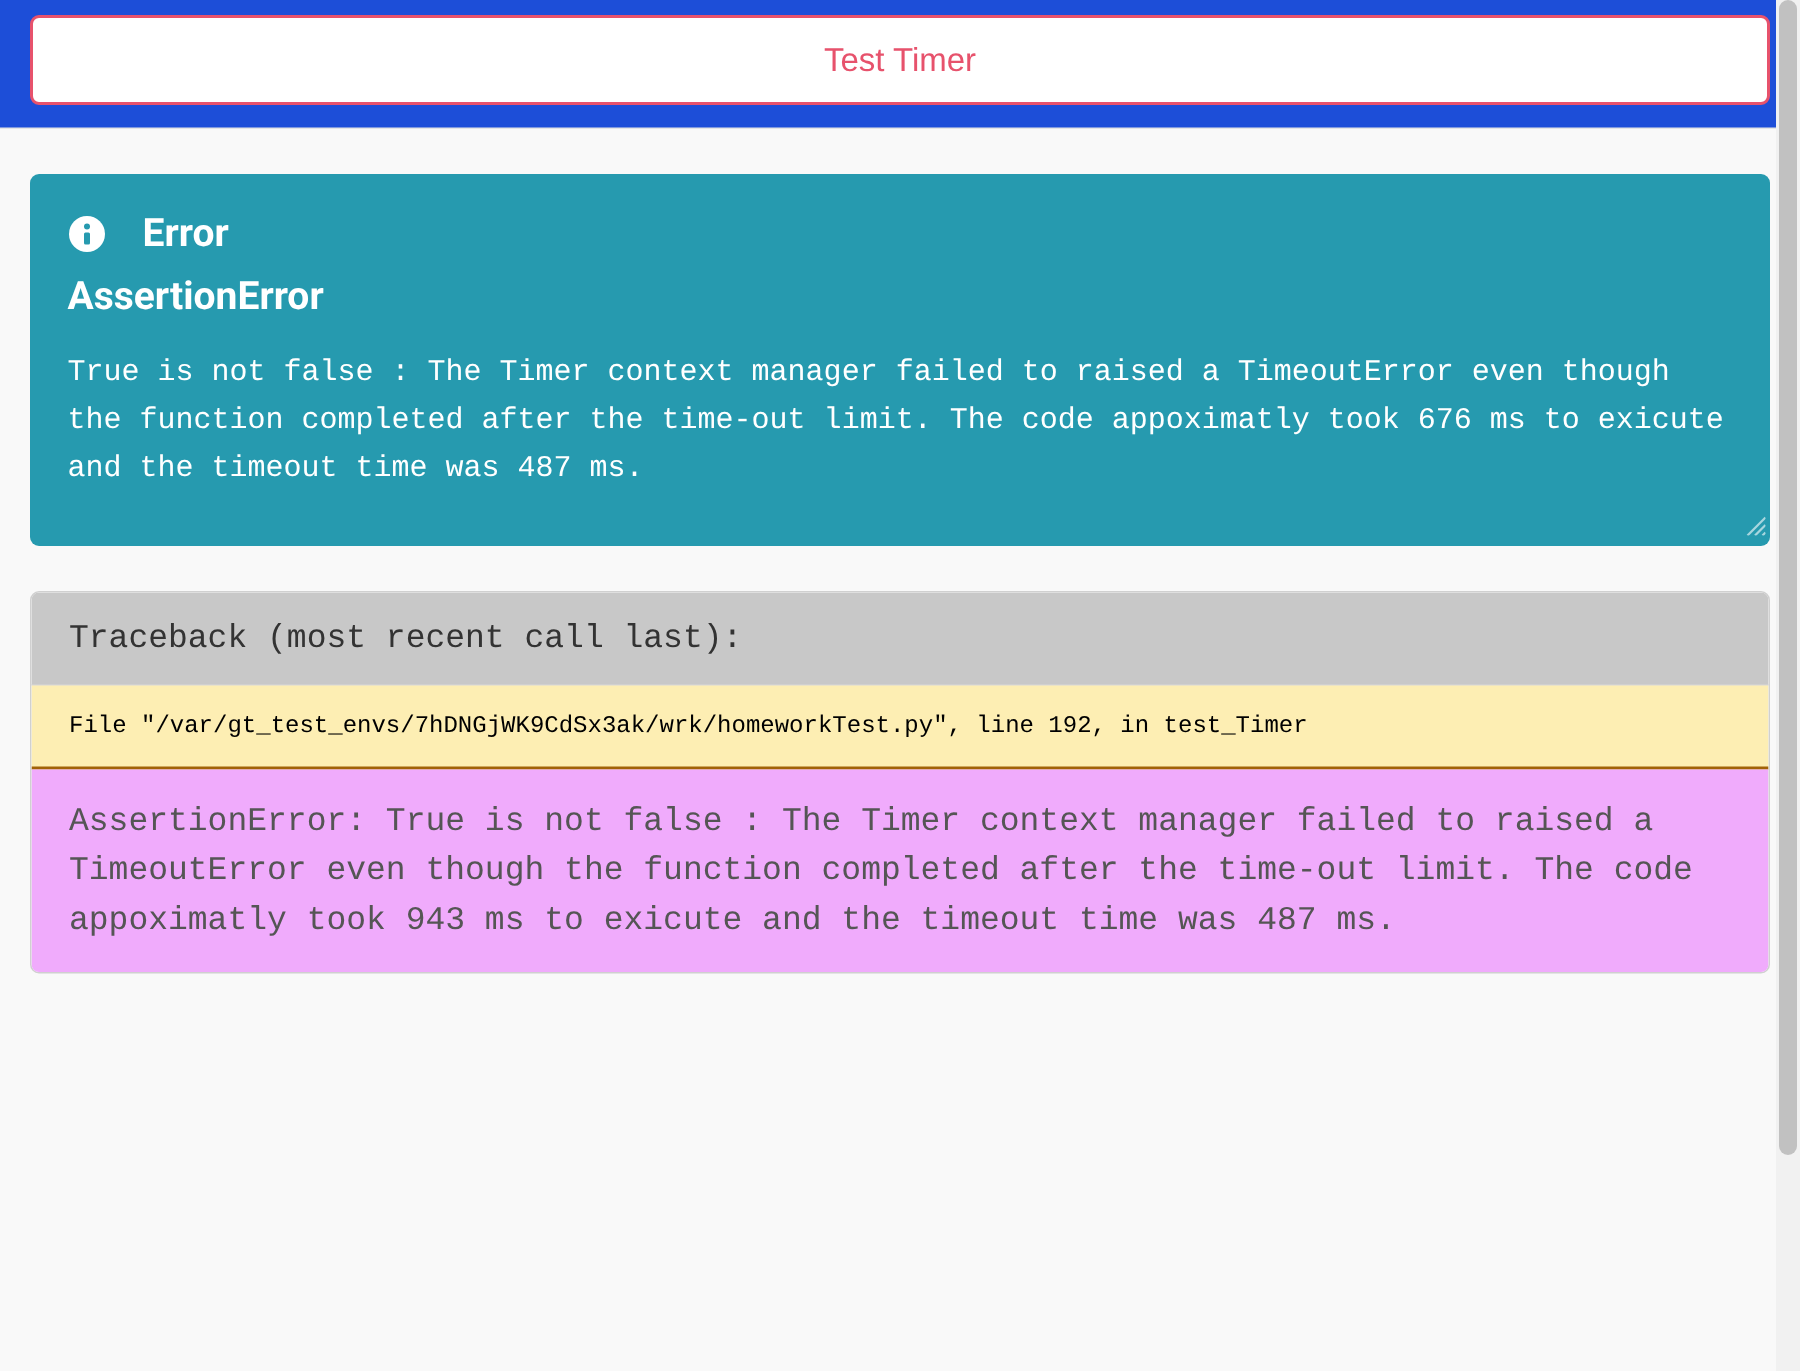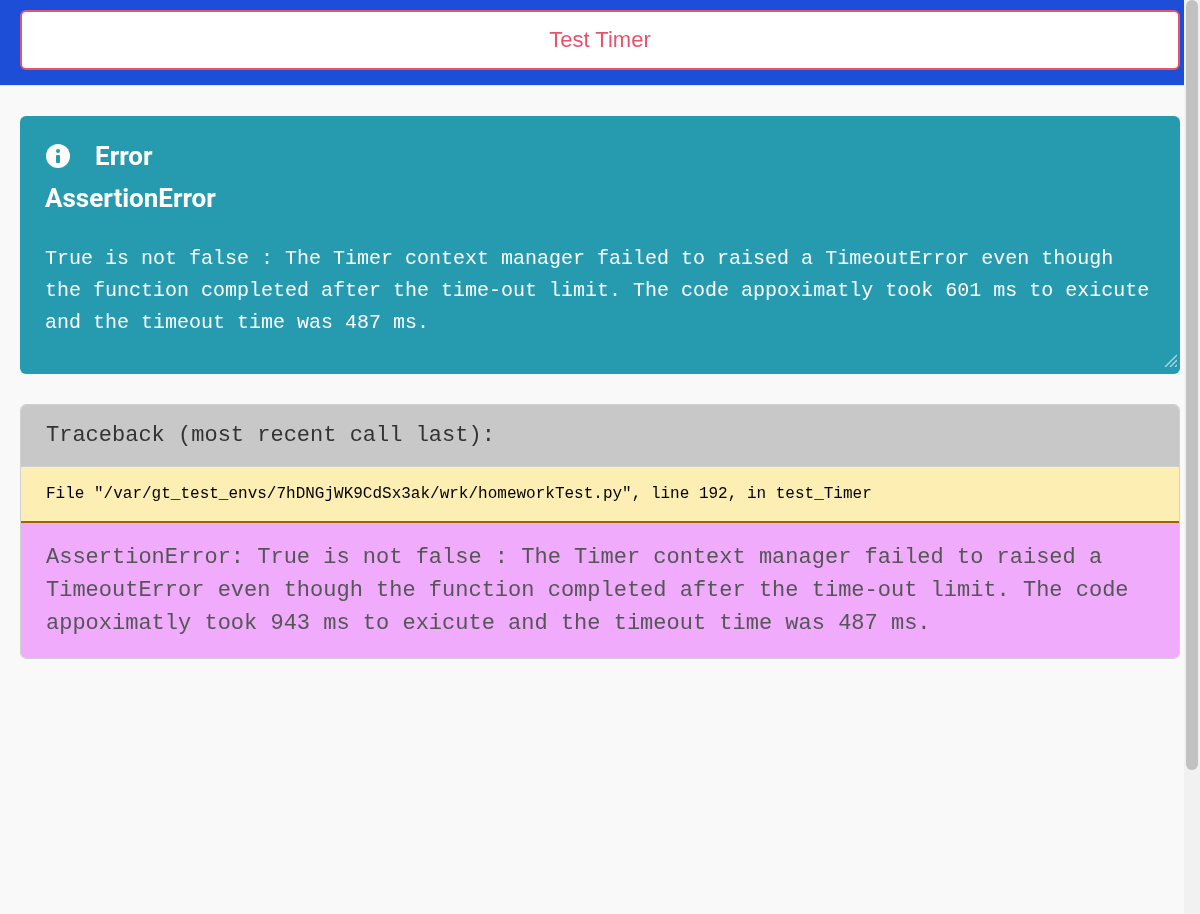--- a/index.html
+++ b/index.html
@@ -55,21 +55,21 @@
     }
     .error-title {
       font-size: 26px;
       font-weight: 700;
       color: #fff;
     }
     .error-type {
       font-size: 26px;
       font-weight: 700;
       color: #fff;
-      margin-bottom: 30px;
+      margin-bottom: 20px;
     }
     .error-message {
       font-family: "Courier New", Courier, monospace;
       font-size: 20px;
       color: #fff;
       line-height: 1.6;
       white-space: pre-wrap;
       word-wrap: break-word;
     }
     .resize-handle {
@@ -148,21 +148,21 @@
       <span class="info-icon-wrapper">
         <svg width="26" height="26" viewBox="0 0 26 26" fill="none">
           <circle cx="13" cy="13" r="12" fill="#fff"></circle>
           <circle cx="13" cy="8" r="2" fill="#269aaf"></circle>
           <rect x="11" y="12" width="4" height="8" rx="1" fill="#269aaf"></rect>
         </svg>
       </span>
       <span class="error-title">Error</span>
     </div>
     <div class="error-type">AssertionError</div>
-    <div class="error-message">True is not false : The Timer context manager failed to raised a TimeoutError even though the function completed after the time-out limit. The code appoximatly took 601 ms to exicute and the timeout time was 487 ms.</div>
+    <div class="error-message">True is not false : The Timer context manager failed to raised a TimeoutError even though the function completed after the time-out limit. The code appoximatly took 676 ms to exicute and the timeout time was 487 ms.</div>
     <span class="resize-handle">
       <svg width="14" height="14" viewBox="0 0 14 14">
         <line x1="2" y1="14" x2="14" y2="2" stroke="rgba(255,255,255,0.6)" stroke-width="1.5"></line>
         <line x1="7" y1="14" x2="14" y2="7" stroke="rgba(255,255,255,0.6)" stroke-width="1.5"></line>
         <line x1="12" y1="14" x2="14" y2="12" stroke="rgba(255,255,255,0.6)" stroke-width="1.5"></line>
       </svg>
     </span>
   </div>
 
   <div class="traceback-panel">

